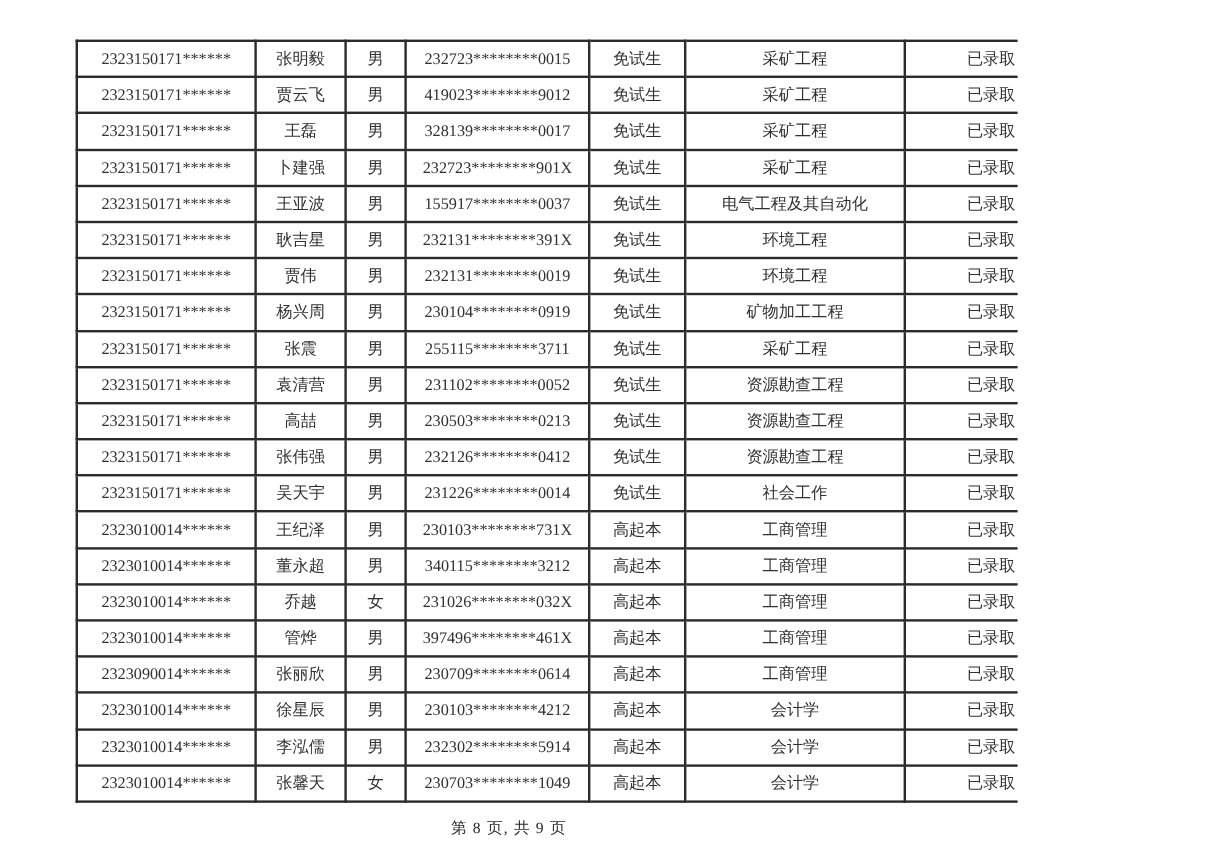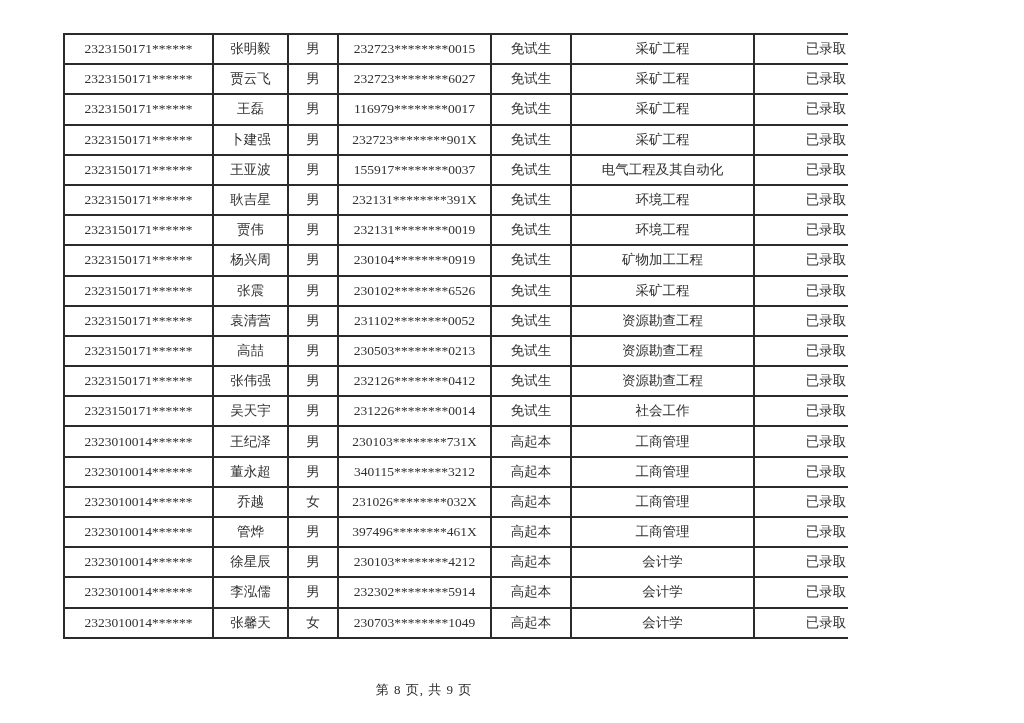--- a/index.html
+++ b/index.html
@@ -76,30 +76,30 @@
           <td>男</td>
           <td>232723********0015</td>
           <td>免试生</td>
           <td>采矿工程</td>
           <td>已录取</td>
         </tr>
         <tr>
           <td>2323150171******</td>
           <td>贾云飞</td>
           <td>男</td>
-          <td>232723********6027</td>
+          <td>419023********9012</td>
           <td>免试生</td>
           <td>采矿工程</td>
           <td>已录取</td>
         </tr>
         <tr>
           <td>2323150171******</td>
           <td>王磊</td>
           <td>男</td>
-          <td>116979********0017</td>
+          <td>328139********0017</td>
           <td>免试生</td>
           <td>采矿工程</td>
           <td>已录取</td>
         </tr>
         <tr>
           <td>2323150171******</td>
           <td>卜建强</td>
           <td>男</td>
           <td>232723********901X</td>
           <td>免试生</td>
@@ -139,21 +139,21 @@
           <td>男</td>
           <td>230104********0919</td>
           <td>免试生</td>
           <td>矿物加工工程</td>
           <td>已录取</td>
         </tr>
         <tr>
           <td>2323150171******</td>
           <td>张震</td>
           <td>男</td>
-          <td>230102********6526</td>
+          <td>255115********3711</td>
           <td>免试生</td>
           <td>采矿工程</td>
           <td>已录取</td>
         </tr>
         <tr>
           <td>2323150171******</td>
           <td>袁清营</td>
           <td>男</td>
           <td>231102********0052</td>
           <td>免试生</td>
@@ -217,20 +217,29 @@
         <tr>
           <td>2323010014******</td>
           <td>管烨</td>
           <td>男</td>
           <td>397496********461X</td>
           <td>高起本</td>
           <td>工商管理</td>
           <td>已录取</td>
         </tr>
         <tr>
+          <td>2323090014******</td>
+          <td>张丽欣</td>
+          <td>男</td>
+          <td>230709********0614</td>
+          <td>高起本</td>
+          <td>工商管理</td>
+          <td>已录取</td>
+        </tr>
+        <tr>
           <td>2323010014******</td>
           <td>徐星辰</td>
           <td>男</td>
           <td>230103********4212</td>
           <td>高起本</td>
           <td>会计学</td>
           <td>已录取</td>
         </tr>
         <tr>
           <td>2323010014******</td>

